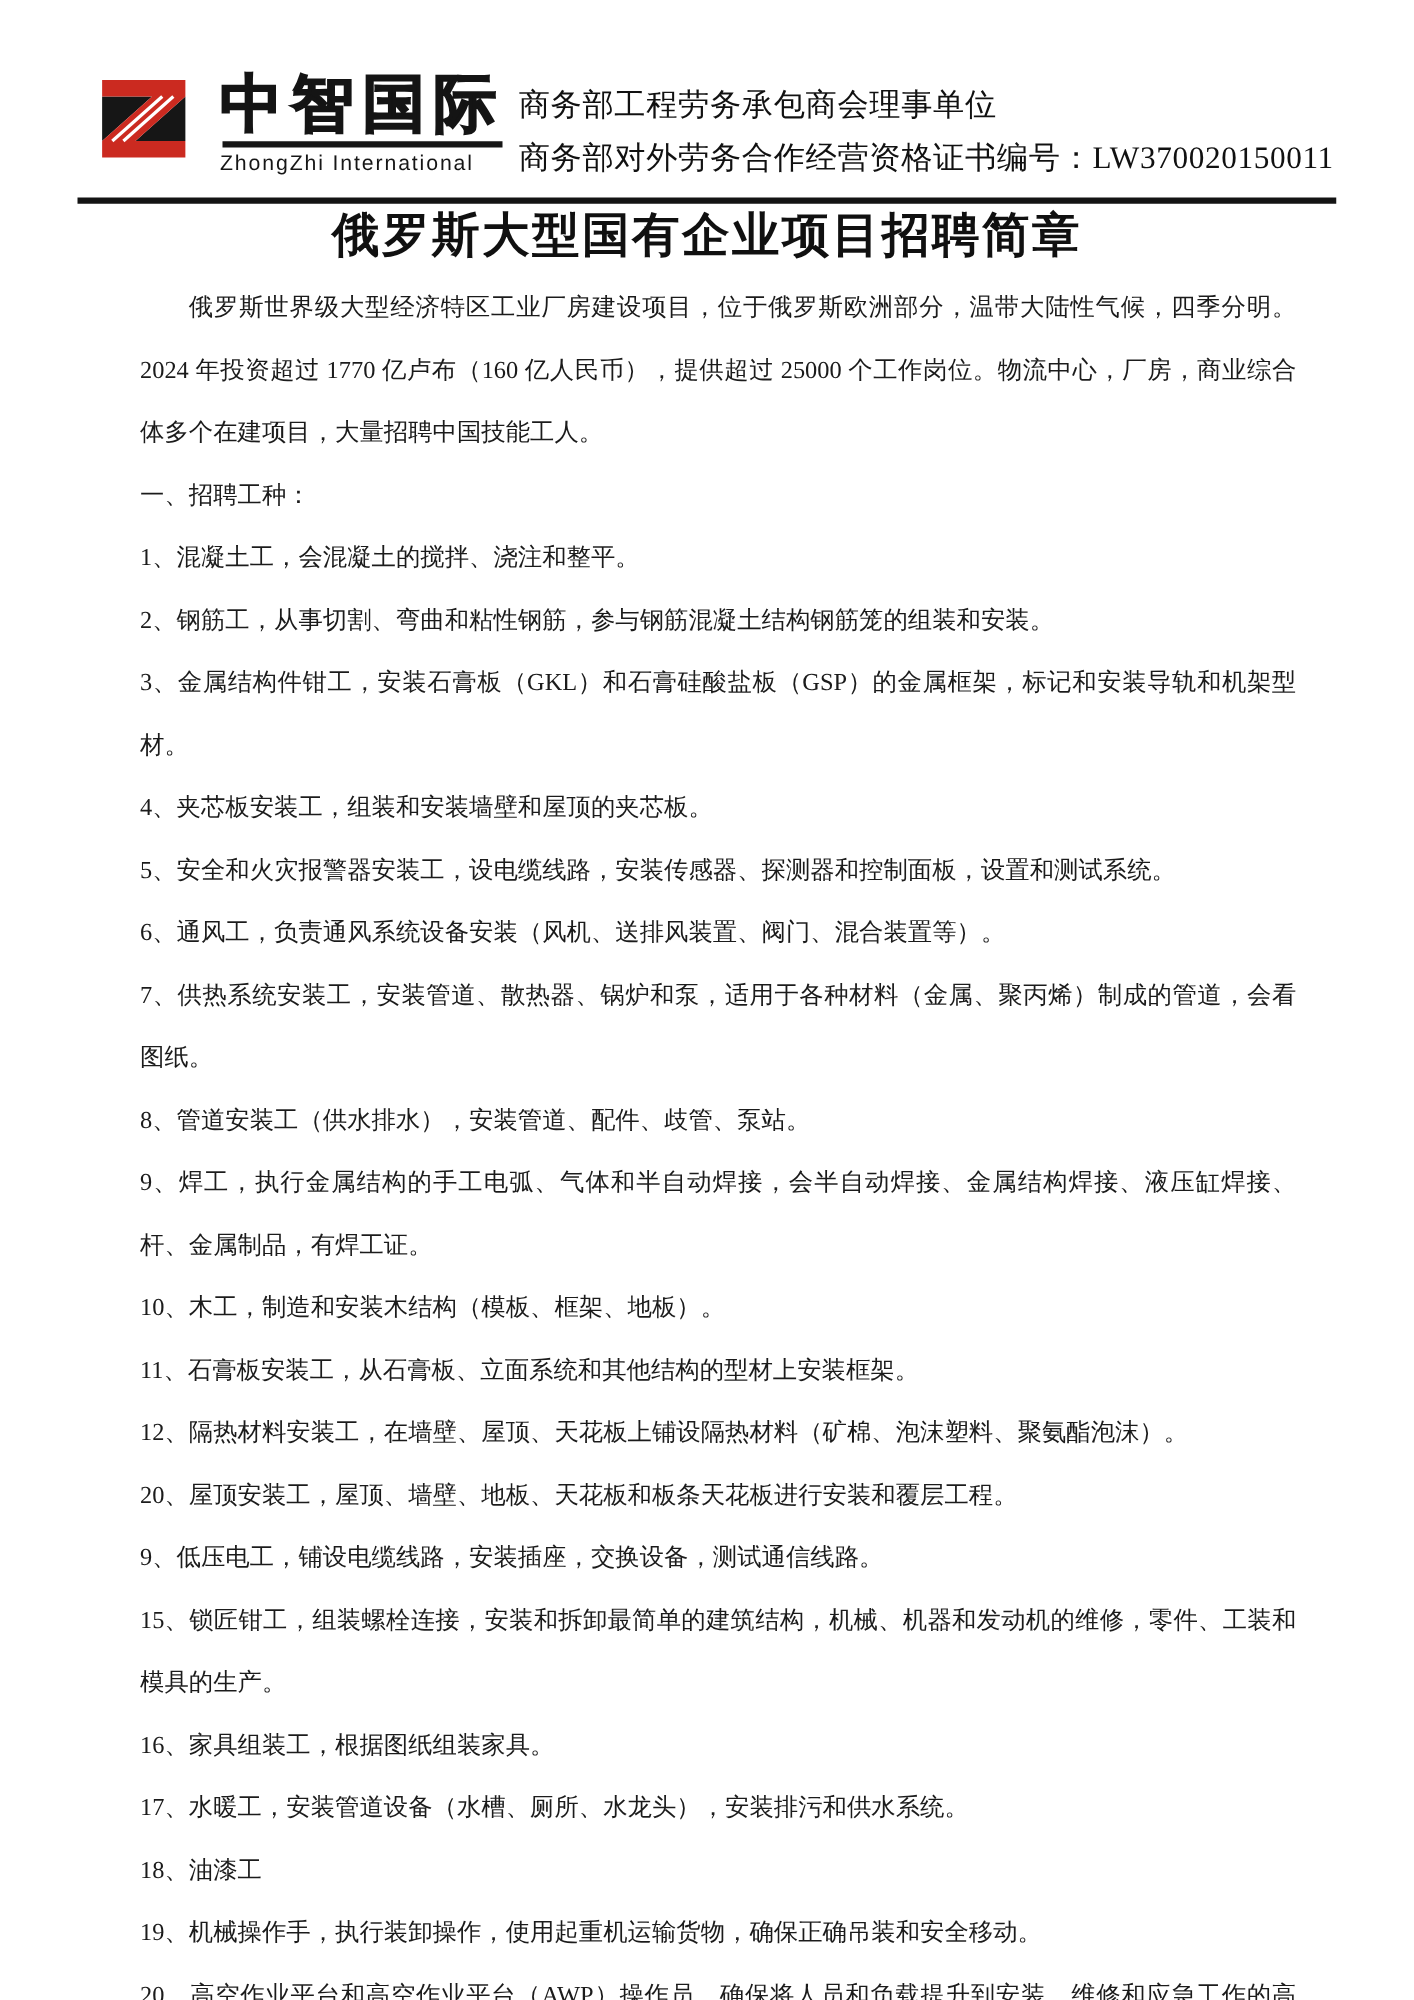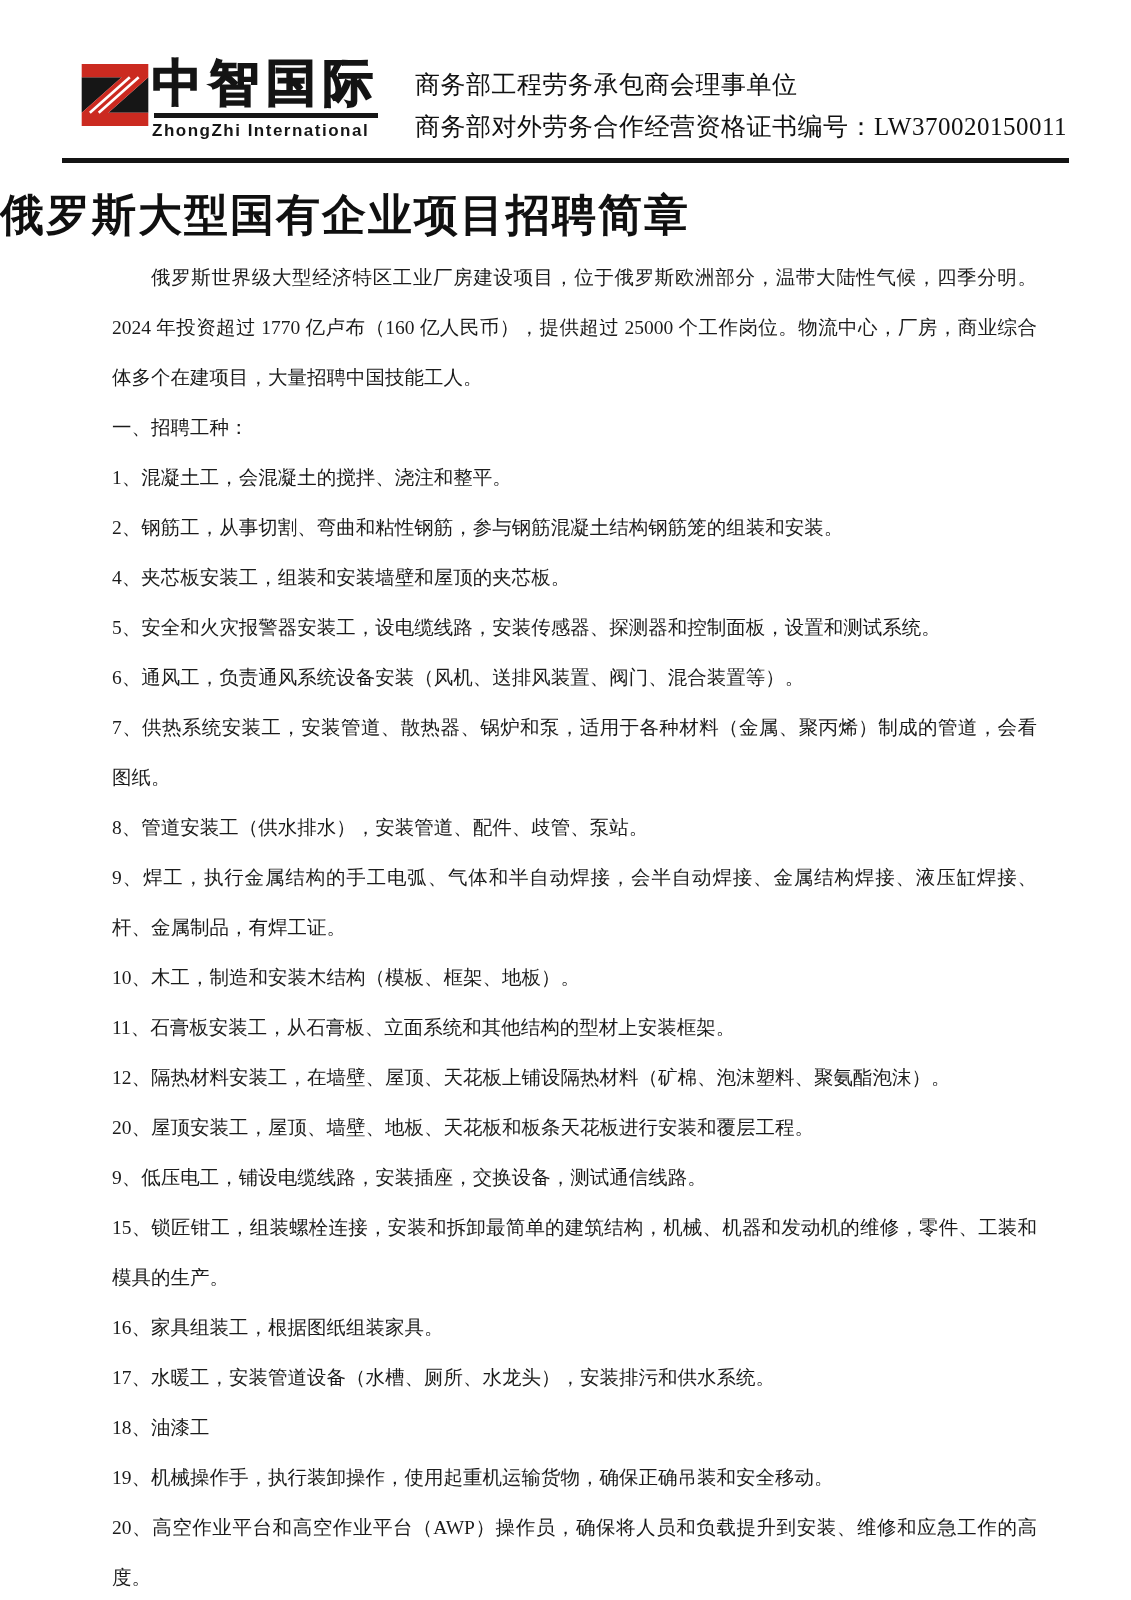--- a/index.html
+++ b/index.html
@@ -14,37 +14,37 @@
   }
   .page { width: 100%; height: 100%; }
 
   
   .hdr {
     display: flex;
     justify-content: space-between;
     align-items: flex-start;
     padding: 52px 64px 0 78px;
   }
-  .brand { display: flex; align-items: flex-start; gap: 0; }
+  .brand { display: flex; align-items: flex-start; gap: 24px; }
   .logo-icon { display: block; width: 74px; height: 86px; flex: 0 0 auto; }
   .brand-text { display: flex; flex-direction: column; padding-top: 2px; }
   .brand-cn {
     font-family: "Liberation Sans", "DejaVu Sans", sans-serif;
     font-weight: 900;
     font-size: 50px;
     line-height: 58px;
     letter-spacing: 7px;
     color: #141414;
     -webkit-text-stroke: 1.5px #141414;
     white-space: nowrap;
   }
   .brand-rule { height: 5px; background: #161616; margin: 1px 2px 3px 2px; }
   .brand-en {
     font-family: "Liberation Sans", "DejaVu Sans", sans-serif;
-    font-weight: 700;
+    font-weight: 400;
     font-size: 17px;
     letter-spacing: 1.5px;
     color: #161616;
     white-space: nowrap;
   }
   .creds { padding-top: 12px; }
   .cred {
     font-weight: 400;
     font-size: 25px;
     line-height: 42px;
@@ -54,24 +54,24 @@
   }
 
   .rule {
     height: 5px;
     background: #141414;
     margin: 10px 62px 0 62px;
   }
 
   
   .title {
-    font-size: 44px;
+    text-align: center;
+    font-size: 38px;
     font-weight: 700;
     letter-spacing: 2px;
-    margin-top: 23px;
     color: #101010;
   }
   .content {
     margin: 8px 94px 0 112px;
     font-size: 19.5px;
     line-height: 50px;
     text-align: justify;
     color: #1b1b1b;
   }
   .intro { text-indent: 2em; }
@@ -107,20 +107,21 @@
   <div class="rule"></div>
 
   <h1 class="title">俄罗斯大型国有企业项目招聘简章</h1>
 
   <main class="content">
     <p class="intro">俄罗斯世界级大型经济特区工业厂房建设项目，位于俄罗斯欧洲部分，温带大陆性气候，四季分明。2024 年投资超过 1770 亿卢布（160 亿人民币），提供超过 25000 个工作岗位。物流中心，厂房，商业综合体多个在建项目，大量招聘中国技能工人。</p>
     <p class="sec-heading">一、招聘工种：</p>
 
     <p class="job">1、混凝土工，会混凝土的搅拌、浇注和整平。</p>
     <p class="job">2、钢筋工，从事切割、弯曲和粘性钢筋，参与钢筋混凝土结构钢筋笼的组装和安装。</p>
+    <p class="job">3、金属结构件钳工，安装石膏板（GKL）和石膏硅酸盐板（GSP）的金属框架，标记和安装导轨和机架型材。</p>
     <p class="job">4、夹芯板安装工，组装和安装墙壁和屋顶的夹芯板。</p>
     <p class="job">5、安全和火灾报警器安装工，设电缆线路，安装传感器、探测器和控制面板，设置和测试系统。</p>
     <p class="job">6、通风工，负责通风系统设备安装（风机、送排风装置、阀门、混合装置等）。</p>
     <p class="job">7、供热系统安装工，安装管道、散热器、锅炉和泵，适用于各种材料（金属、聚丙烯）制成的管道，会看图纸。</p>
     <p class="job">8、管道安装工（供水排水），安装管道、配件、歧管、泵站。</p>
     <p class="job">9、焊工，执行金属结构的手工电弧、气体和半自动焊接，会半自动焊接、金属结构焊接、液压缸焊接、杆、金属制品，有焊工证。</p>
     <p class="job">10、木工，制造和安装木结构（模板、框架、地板）。</p>
     <p class="job">11、石膏板安装工，从石膏板、立面系统和其他结构的型材上安装框架。</p>
     <p class="job">12、隔热材料安装工，在墙壁、屋顶、天花板上铺设隔热材料（矿棉、泡沫塑料、聚氨酯泡沫）。</p>
     <p class="job">20、屋顶安装工，屋顶、墙壁、地板、天花板和板条天花板进行安装和覆层工程。</p>

